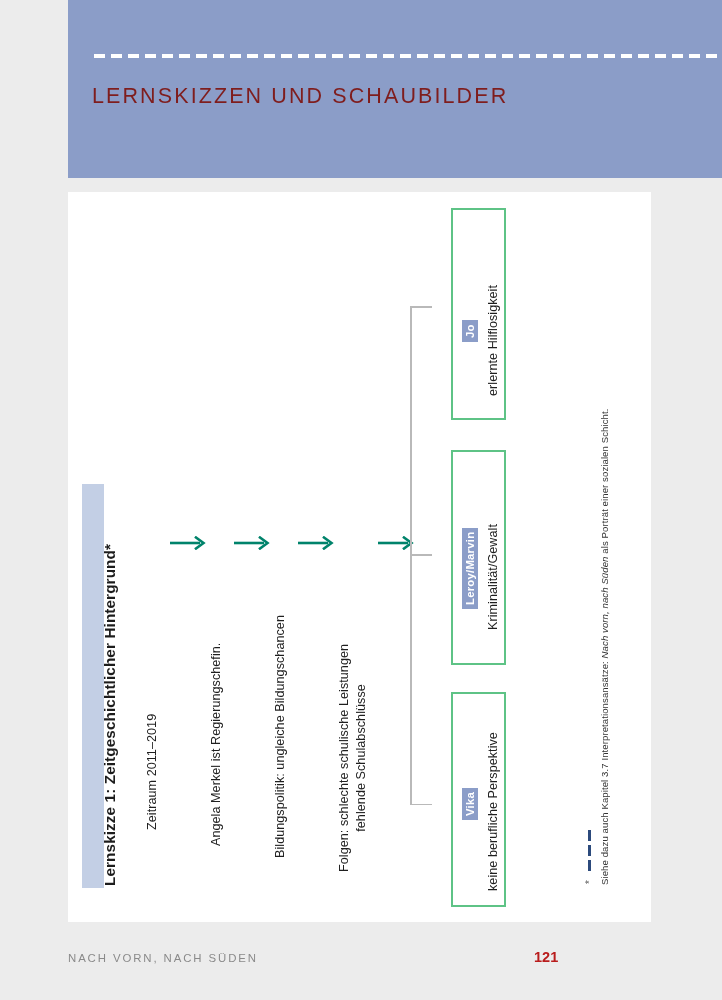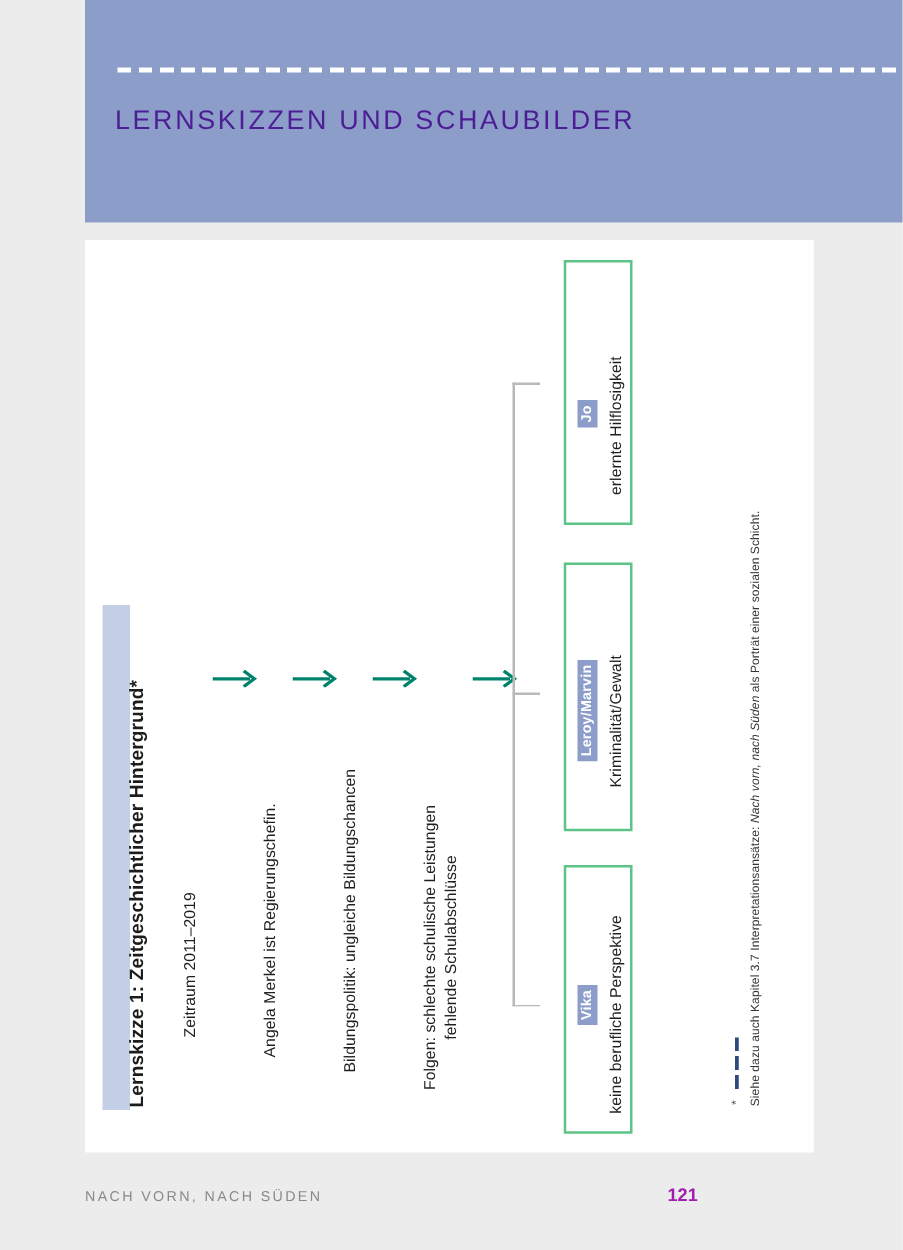--- a/index.html
+++ b/index.html
@@ -44,21 +44,21 @@
         to right,
         #ffffff 0px, #ffffff 11px,
         rgba(255,255,255,0) 11px, rgba(255,255,255,0) 17px);
   }
   #header-title {
     position: absolute;
     left: 24px;
     top: 84px;
     font-size: 21.5px;
     letter-spacing: 2.1px;
-    color: #4c1d95;
+    color: #7f1d1d;
     font-weight: 400;
     white-space: nowrap;
   }
 
   
   #panel {
     position: absolute;
     left: 68px;
     top: 192px;
     width: 583px;
@@ -208,21 +208,21 @@
     font-size: 11.4px;
     letter-spacing: 1.9px;
     color: #8a8a8a;
   }
   #footer-page {
     position: absolute;
     left: 534px;
     top: 949px;
     font-size: 14.5px;
     font-weight: bold;
-    color: #a21caf;
+    color: #b91c1c;
   }
 </style>
 </head>
 <body>
 
 <div id="page">
 
   <div id="header-band">
     <div id="header-dashes"></div>
     <div id="header-title">LERNSKIZZEN UND SCHAUBILDER</div>

